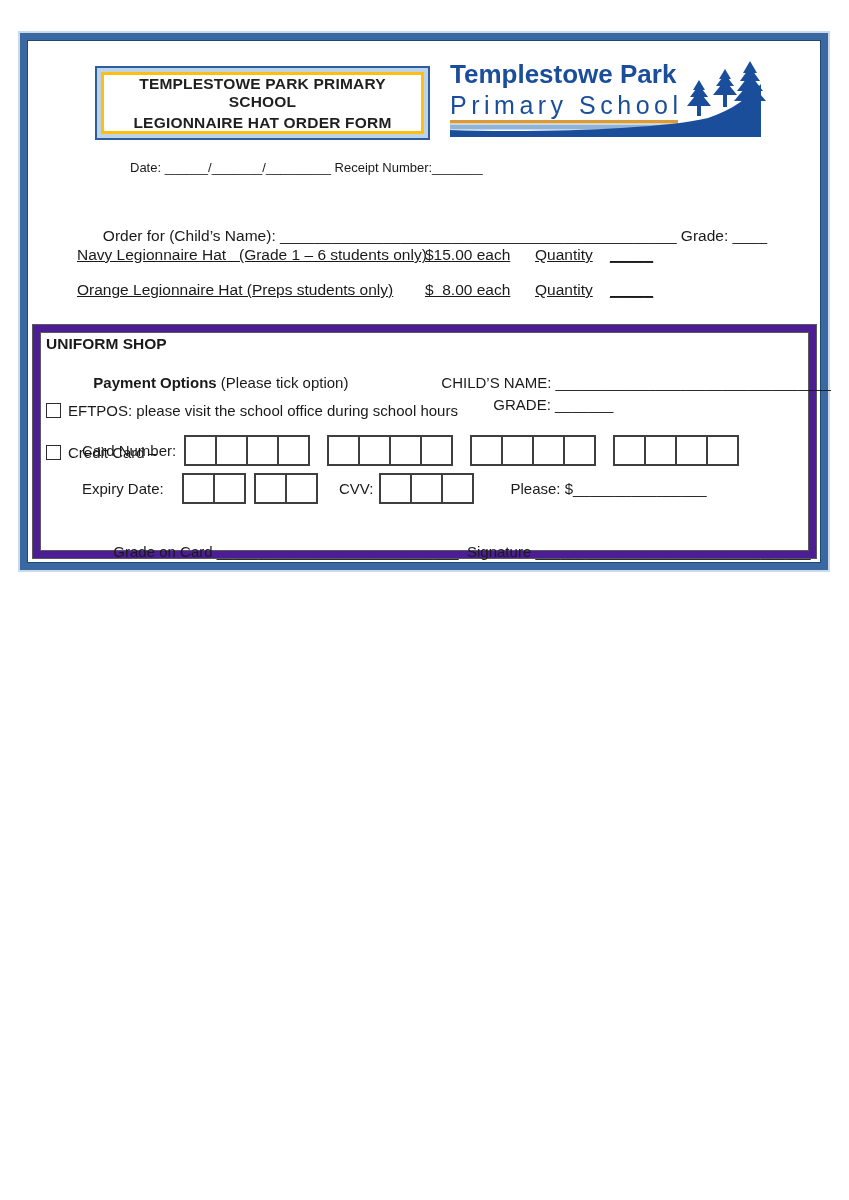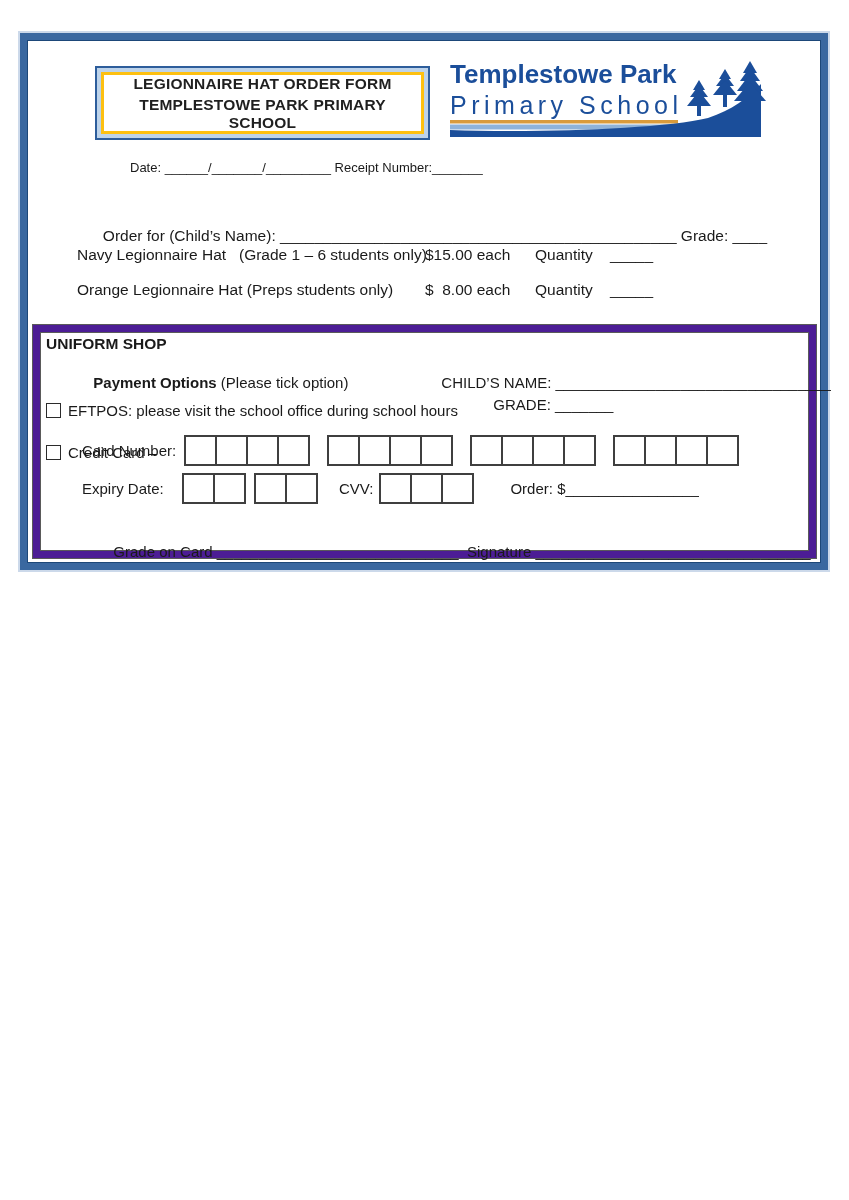--- a/index.html
+++ b/index.html
@@ -19,21 +19,21 @@
                font-size:15.5px;font-weight:600;letter-spacing:.2px;color:#1f1f1f;text-align:center;}
 
   .logo{left:421px;top:18px;width:318px;height:84px;}
   .logo svg text{font-family:"Liberation Sans", sans-serif;}
 
   .date-line{left:103px;top:120px;font-size:13px;font-weight:500;white-space:pre;text-align:right;}
 
   .order-line{left:50px;top:169px;font-size:15.5px;white-space:pre;}
 
   .hats{left:50px;top:206px;display:grid;grid-template-columns:348px 110px 75px auto;
-        row-gap:17px;font-size:15.5px;}
+        row-gap:17px;font-size:15.5px;text-decoration:underline;}
   .hats span{white-space:pre;}
 
   
   .ubox{left:6px;top:285px;width:783px;height:233px;box-sizing:border-box;
         border:7px solid #4c1d95;background:#fff;font-size:15px;
         box-shadow:0 0 0 1px #5a5a5a, inset 0 0 0 1px #5a5a5a;}
   .ubox > *{position:absolute;}
   .u-heading{left:6px;top:3px;font-weight:700;font-size:15.5px;}
   .u-pay{left:20px;top:25px;white-space:pre;text-align:center;}
   .u-child{left:368px;top:25px;white-space:pre;}
@@ -56,22 +56,22 @@
   .b{font-weight:700;}
 </style>
 </head>
 <body>
 
 <div class="page">
   <div class="frame">
 
     <div class="title-box">
       <div class="title-inner">
+        <div>TEMPLESTOWE PARK PRIMARY SCHOOL</div>
         <div>LEGIONNAIRE HAT ORDER FORM</div>
-        <div>TEMPLESTOWE PARK PRIMARY SCHOOL</div>
       </div>
     </div>
 
     <div class="logo">
       <svg width="318" height="84" viewBox="0 0 318 84">
         <text x="2" y="25" font-size="26" font-weight="bold" fill="#1b4e9a">Templestowe Park</text>
         <text x="2" y="56" font-size="25" letter-spacing="4.5" fill="#1b4e9a">Primary School</text>
         <rect x="2" y="62" width="228" height="3.5" fill="#d99b3c"></rect>
         <rect x="2" y="66.5" width="228" height="5" fill="#8fb3d9"></rect>
         <path d="M2 72 L2 79 L313 79 L313 26 C300 40 284 52 260 60 C215 71 90 75 2 72 Z" fill="#1b4e9a"></path>
@@ -180,21 +180,21 @@
         <div class="cellgroup">
           <span class="cell"></span>
             <span class="cell"></span>
         </div>
         <span class="cvv-label">CVV:</span>
         <div class="cellgroup">
           <span class="cell"></span>
             <span class="cell"></span>
             <span class="cell"></span>
         </div>
-        <span class="amount"><span>Order: $</span><span>________________</span></span>
+        <span class="amount"><span>Please: $</span><span>________________</span></span>
       </div>
 
       <div class="u-namerow">
         <span>Grade on Card </span><span>_____________________________</span><span>  Signature </span><span>_________________________________</span>
       </div>
     </div>
 
   </div>
 </div>
 

